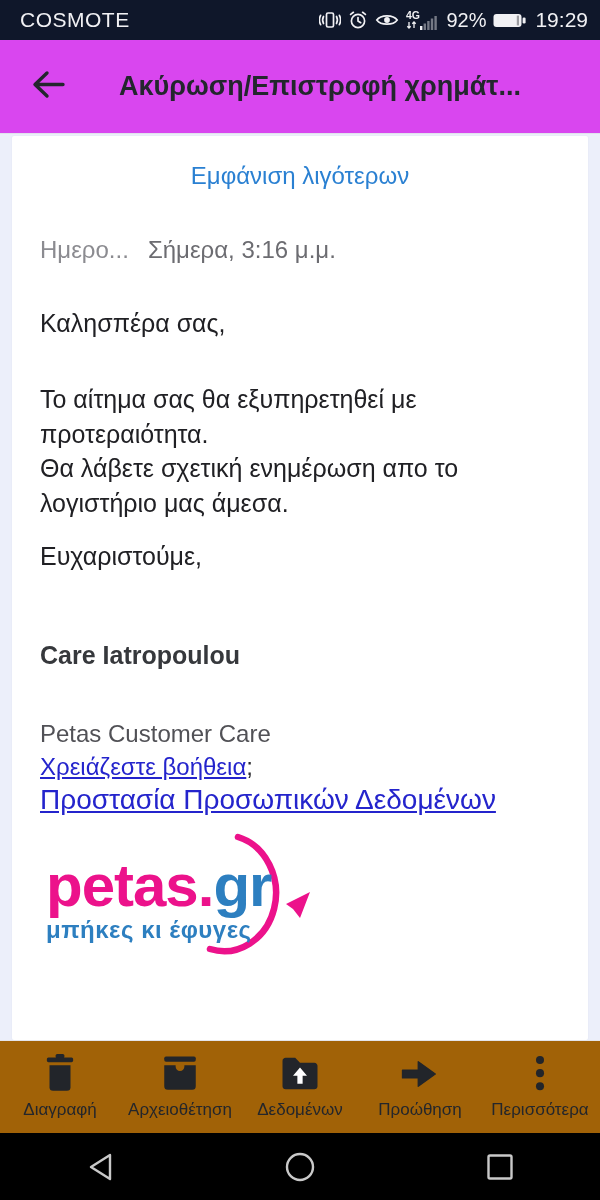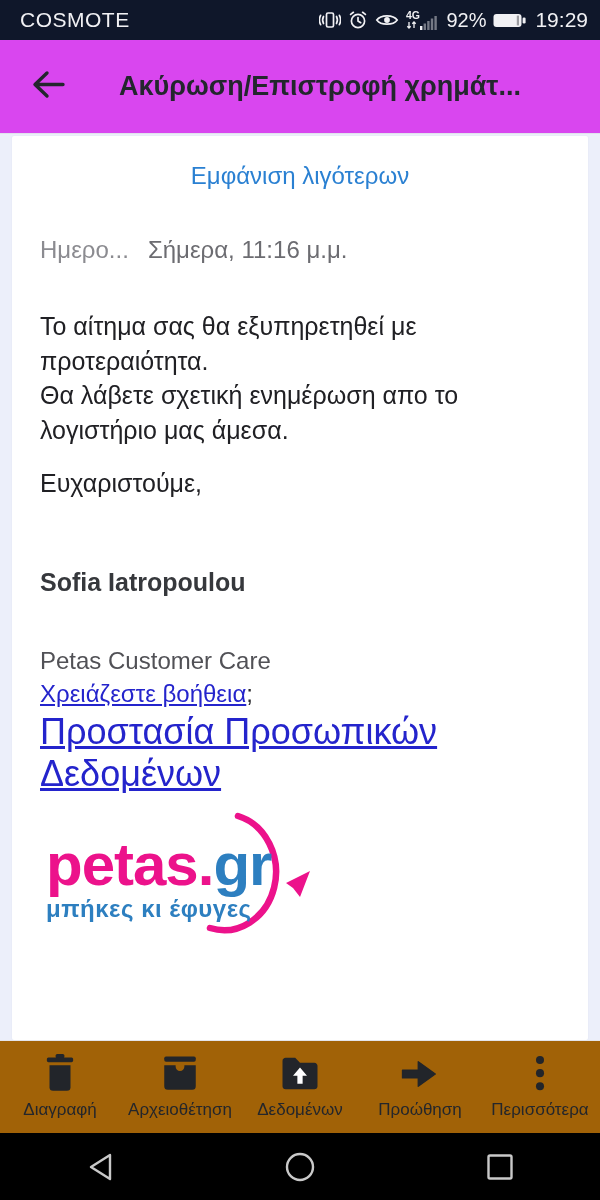--- a/index.html
+++ b/index.html
@@ -33,21 +33,21 @@
   .meta-value{color:#6c6c71;}
   .greeting{font-size:25px;color:#202024;margin-bottom:44px;}
   .para{font-size:25px;line-height:34.5px;color:#202024;max-width:475px;}
   .closing{font-size:25px;color:#202024;margin-top:22px;}
   .sender-name{font-size:25px;font-weight:bold;color:#36383c;margin-top:70px;}
   .sender-team{font-size:24px;color:#515156;margin-top:50px;}
   .hlink{font-size:24px;color:var(--hyperlink);text-decoration:underline;cursor:pointer;}
   .help-row{margin-top:5px;}
   .help-suffix{color:#2b2b30;text-decoration:none;font-size:24px;}
   .privacy-row{margin-top:3px;}
-  .privacy-row .hlink{font-size:36px;}
+  .privacy-row .hlink{font-size:28px;}
 
   
   .logo{position:relative;margin:26px 0 0 6px;width:300px;height:120px;}
   .brand-line{position:relative;z-index:2;font-weight:bold;font-size:60px;line-height:60px;
     padding-top:14px;letter-spacing:-1px;}
   .brand-pink{color:var(--logo-pink);}
   .brand-blue{color:var(--logo-blue);}
   .swoosh{position:absolute;left:152px;top:-12px;z-index:1;}
   .tagline{position:relative;z-index:2;font-size:24px;font-weight:bold;
     color:var(--logo-blue);margin-top:0;letter-spacing:.5px;}
@@ -132,32 +132,33 @@
     <div class="app-title">Ακύρωση/Επιστροφή χρημάτ...</div>
   </div>
 
   <div class="body-area">
     <div class="card">
 
       <div class="show-less">Εμφάνιση λιγότερων</div>
 
       <div class="meta">
         <span class="meta-label">Ημερο...</span>
-        <span class="meta-value">Σήμερα, 11:16 μ.μ.</span>
+        <span class="meta-value">Σήμερα, 3:16 μ.μ.</span>
       </div>
 
+      <div class="greeting">Καλησπέρα σας,</div>
 
       <div class="para">
         <div>Το αίτημα σας θα εξυπηρετηθεί με προτεραιότητα.</div>
         <div>Θα λάβετε σχετική ενημέρωση απο το λογιστήριο μας άμεσα.</div>
       </div>
 
       <div class="closing">Ευχαριστούμε,</div>
 
-      <div class="sender-name">Sofia Iatropoulou</div>
+      <div class="sender-name">Care Iatropoulou</div>
 
       <div class="sender-team">Petas Customer Care</div>
 
       <div class="help-row"><span class="hlink">Χρειάζεστε βοήθεια</span><span class="help-suffix">;</span></div>
 
       <div class="privacy-row"><span class="hlink">Προστασία Προσωπικών Δεδομένων</span></div>
 
       <div class="logo">
         <svg class="swoosh" width="124" height="132" viewBox="0 0 124 132">
           <path d="M40 7 A51 57 0 1 1 12 119" fill="none" stroke="var(--logo-pink)" stroke-width="6.5" stroke-linecap="round"></path>

